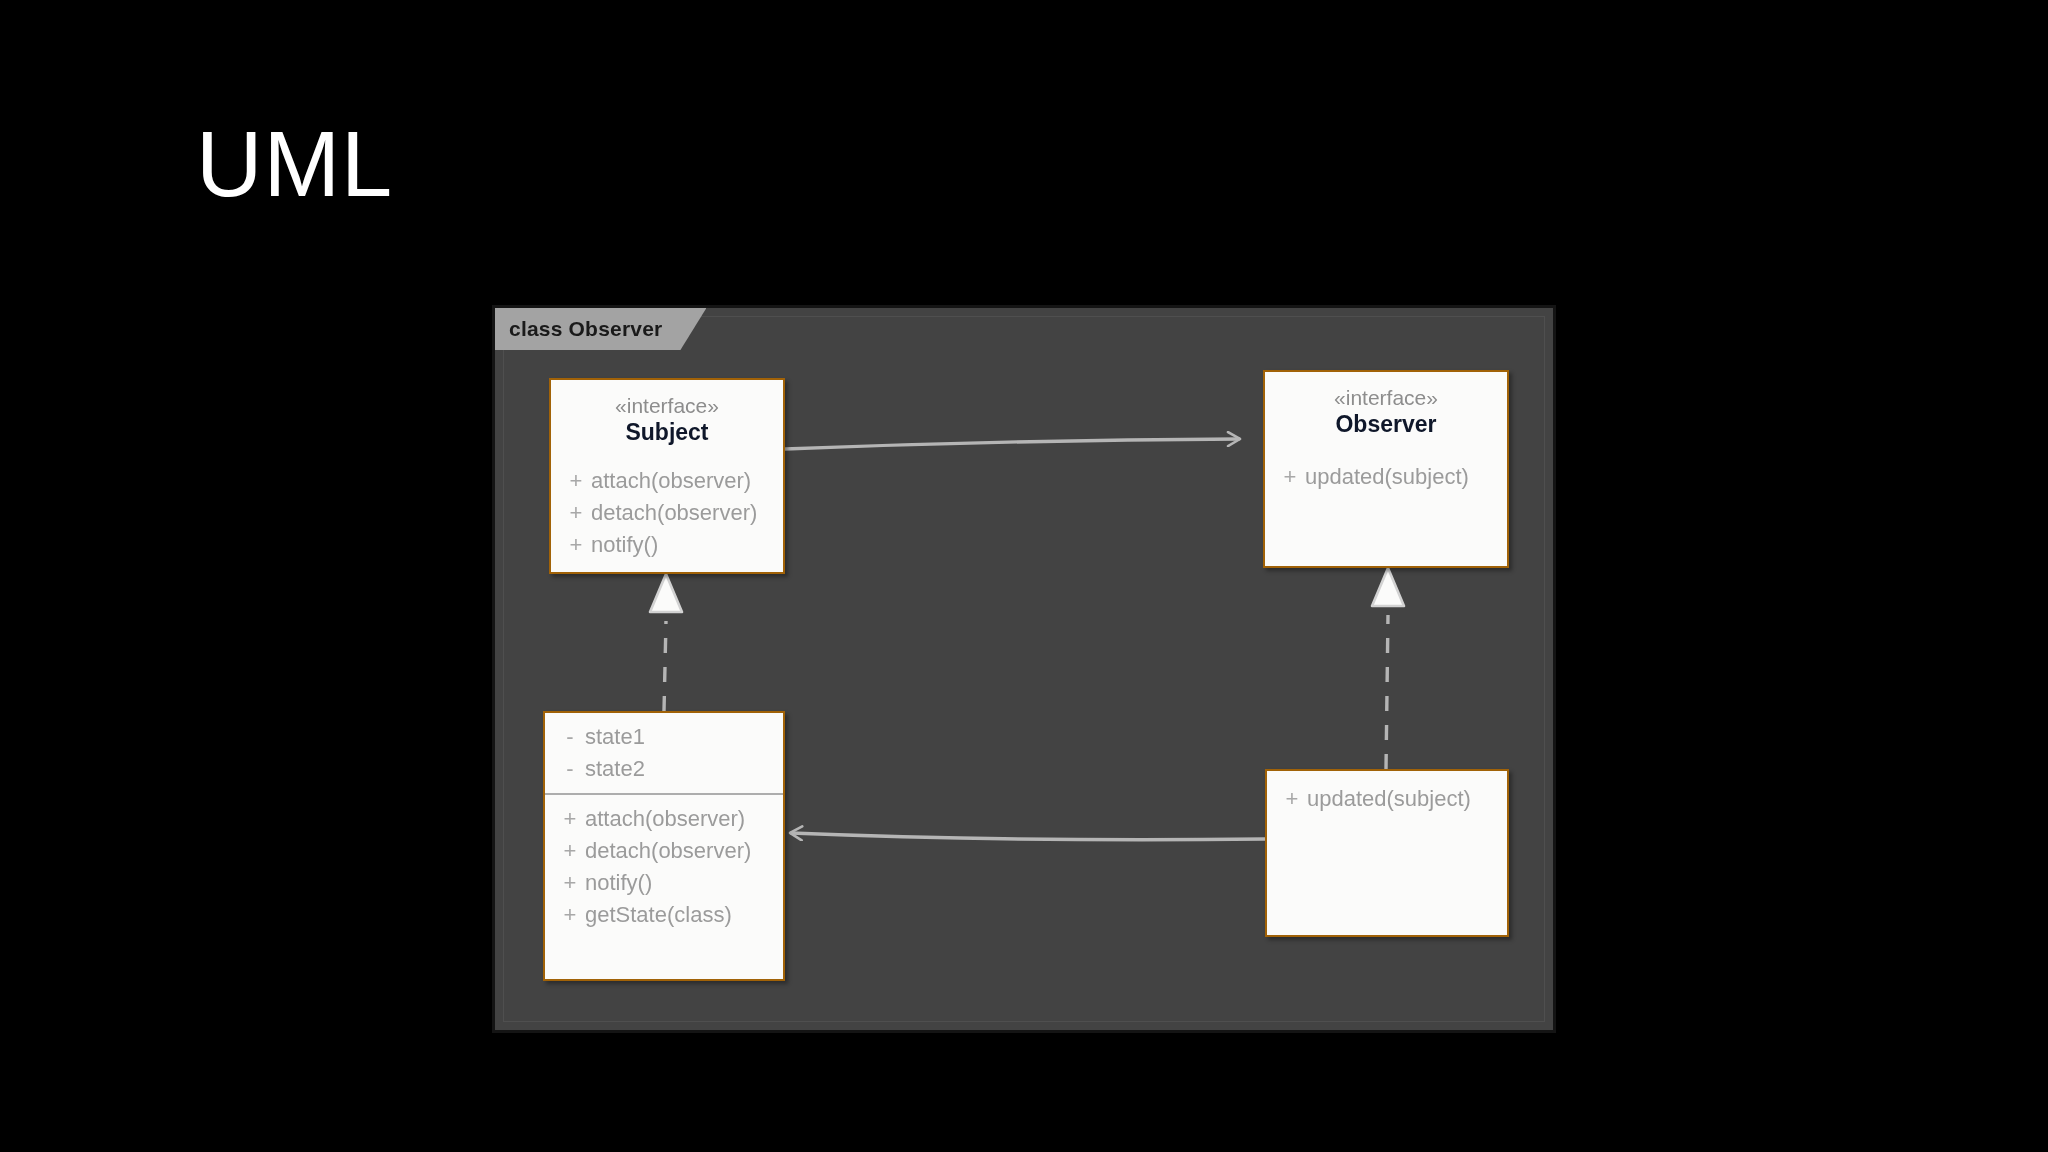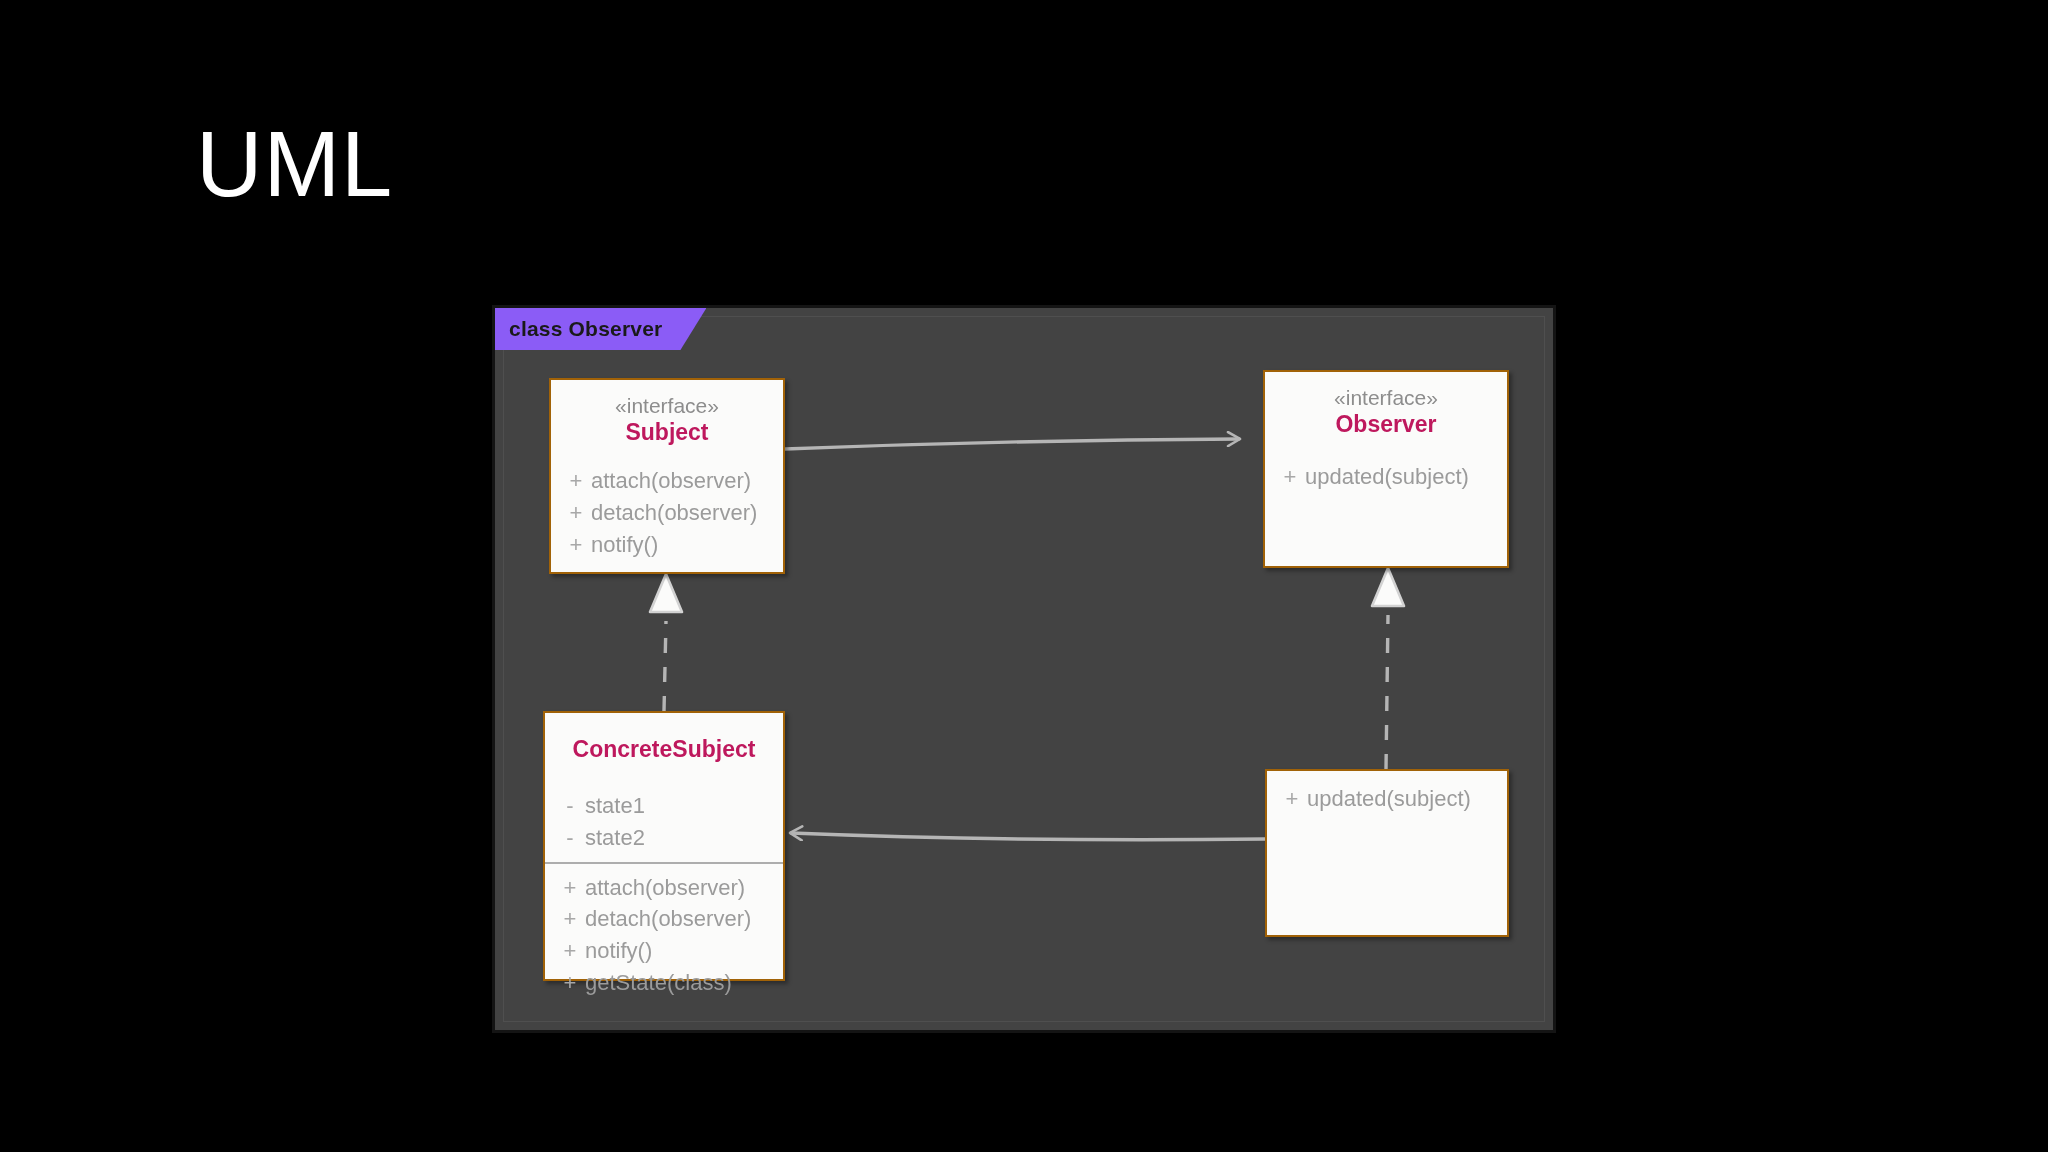--- a/index.html
+++ b/index.html
@@ -51,21 +51,21 @@
     pointer-events: none;
   }
 
   
   #frame-tab {
     position: absolute;
     left: 0px;
     top: 0px;
     height: 42px;
     padding: 0 44px 0 14px;
-    background: #8b5cf6;
+    background: #a3a3a3;
     color: #1a1a1a;
     font-size: 21px;
     font-weight: bold;
     letter-spacing: 0.2px;
     display: flex;
     align-items: center;
     -webkit-clip-path: polygon(0 0, 100% 0, calc(100% - 26px) 100%, 0 100%);
     clip-path: polygon(0 0, 100% 0, calc(100% - 26px) 100%, 0 100%);
   }
 
@@ -99,21 +99,21 @@
     padding: 12px 6px 10px 6px;
   }
   .stereotype {
     font-size: 21px;
     color: #8d8d8d;
     line-height: 1.15;
   }
   .class-name {
     font-size: 23px;
     font-weight: bold;
-    color: #be185d;
+    color: #0f172a;
     line-height: 1.25;
   }
   .member {
     display: flex;
     align-items: baseline;
     font-size: 22px;
     color: #9b9b9b;
     line-height: 1.36;
     white-space: nowrap;
     padding: 1px 0 1px 0;
@@ -225,23 +225,20 @@
     </div>
     <div class="compartment members">
       <div class="member">
         <span class="vis">+</span>
         <span class="sig">updated(subject)</span>
       </div>
     </div>
   </div>
 
   <div class="uml-box" id="box-concrete-subject">
-    <div class="box-header">
-      <div class="class-name">ConcreteSubject</div>
-    </div>
     <div class="compartment attrs">
       <div class="member">
         <span class="vis">-</span>
         <span class="sig">state1</span>
       </div>
       <div class="member">
         <span class="vis">-</span>
         <span class="sig">state2</span>
       </div>
     </div>

